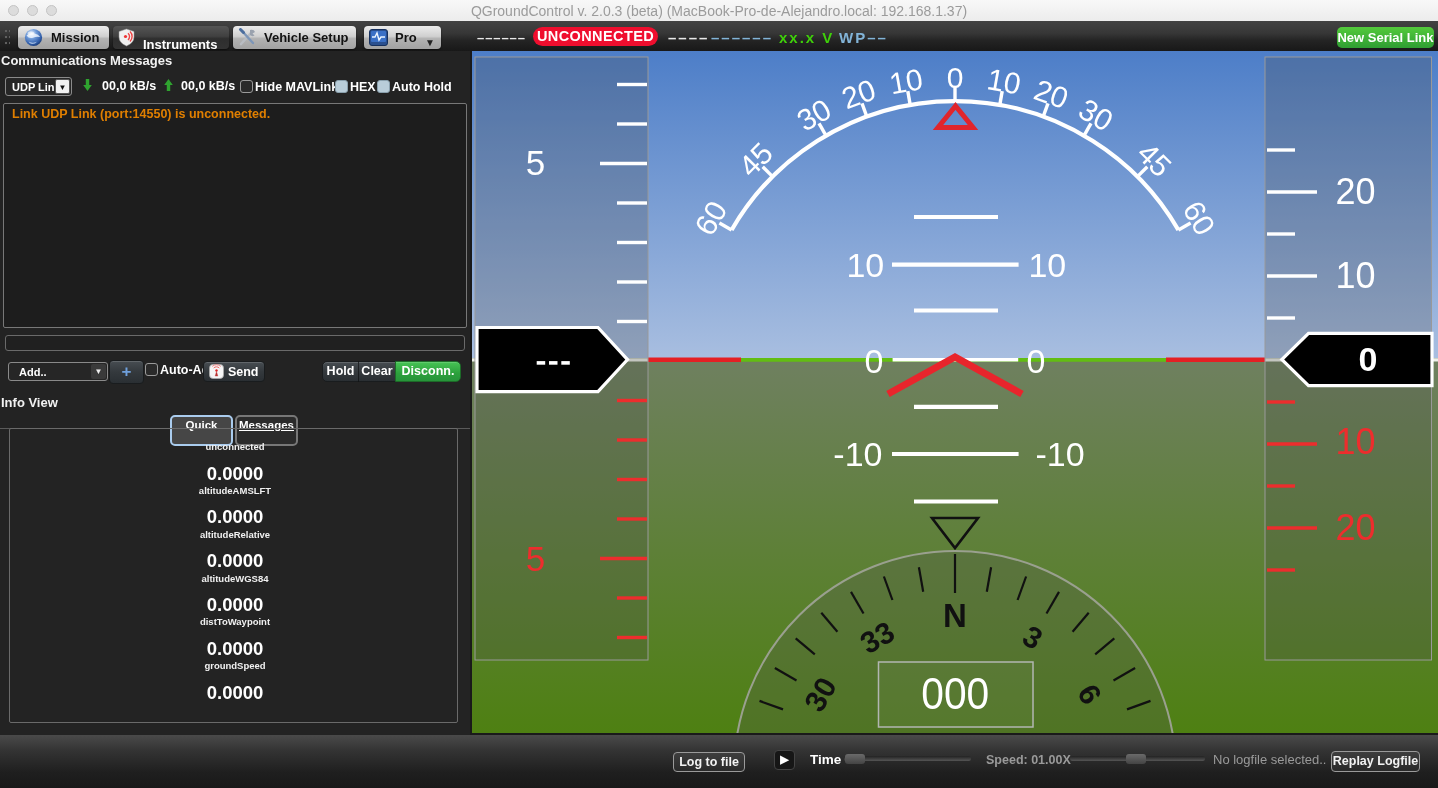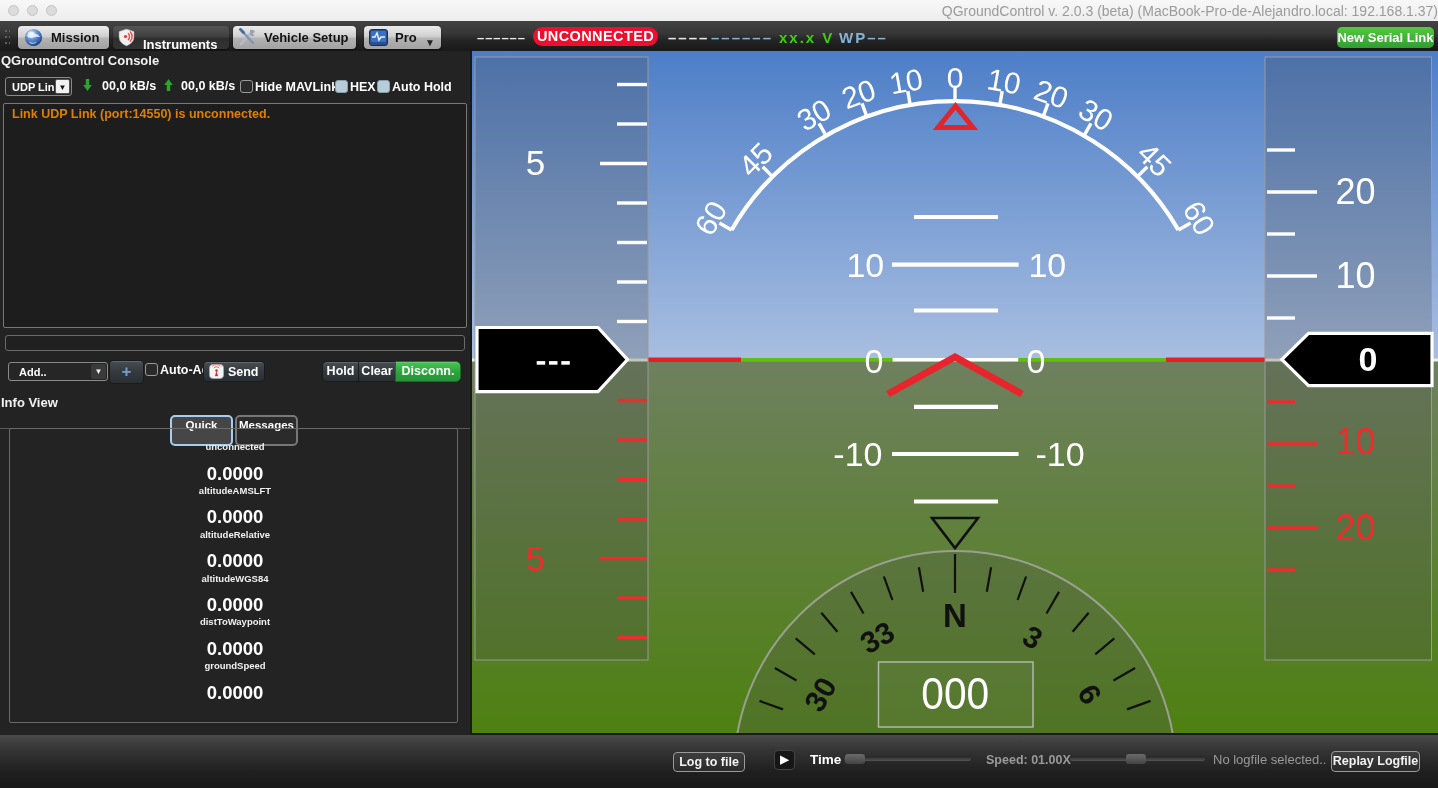--- a/index.html
+++ b/index.html
@@ -1,20 +1,20 @@
 <!DOCTYPE html>
 <html><head>
 <meta charset="utf-8">
 <style>
 * { margin:0; padding:0; box-sizing:border-box; }
 html,body { width:1438px; height:788px; overflow:hidden; background:#1a1a1a; font-family:"Liberation Sans", sans-serif; }
 #app { position:relative; width:1438px; height:788px; }
 .titlebar { position:absolute; left:0; top:0; width:1438px; height:20.5px; background:linear-gradient(#f8f8f8,#ececec); }
 .tl-circle { position:absolute; top:4.5px; width:11px; height:11px; border-radius:50%; background:#dcdcdc; border:1px solid #c4c4c4; }
-.titletext { position:absolute; top:2.5px; width:100%; text-align:right; font-size:14px; color:#9b9b9b; }
+.titletext { position:absolute; top:2.5px; width:100%; text-align:center; font-size:14px; color:#9b9b9b; }
 .toolbar { position:absolute; left:0; top:20.5px; width:1438px; height:30.5px; background:linear-gradient(#424242 0%,#373737 40%,#242424 65%,#181818 100%); }
 .tbtab { position:absolute; top:5px; height:23px; border-radius:4px; font-size:13px; font-weight:bold; display:flex; align-items:center; white-space:nowrap; }
 .tbtab.light { background:linear-gradient(#ebebeb 0%, #d0d0d0 45%, #b2b2b2 55%, #a2a2a2 100%); color:#111; box-shadow:0 1px 2px rgba(0,0,0,0.5); }
 .tbtab.dark { background:linear-gradient(#555 0%, #404040 45%, #2e2e2e 55%, #333 100%); color:#fff; box-shadow:0 1px 2px rgba(0,0,0,0.5); }
 .handledots { position:absolute; left:4px; top:7px; width:6px; height:18px; background-image:radial-gradient(circle, #606060 1px, transparent 1.6px); background-size:4px 6px; }
 .statustxt { position:absolute; top:8px; font-size:15px; font-weight:bold; letter-spacing:2px; }
 .pill { position:absolute; left:533px; top:6.5px; width:125px; height:19px; background:#ef0e2e; border-radius:9.5px; color:#fff; font-size:14.5px; font-weight:bold; text-align:center; line-height:19px; letter-spacing:0.4px; }
 .nsl { position:absolute; right:4px; top:6px; width:97px; white-space:nowrap; height:21px; border-radius:5px; background:linear-gradient(#53ca3b,#2f9e33); color:#fff; font-size:13px; font-weight:bold; text-align:center; line-height:21px; }
 .leftpanel { position:absolute; left:0; top:51px; width:470px; height:684px; background:#232323; color:#fff; }
 .secttitle { position:absolute; left:1px; font-size:13px; font-weight:bold; color:#f2f2f2; }
@@ -95,21 +95,21 @@
     </div>
     <div class="statustxt" style="left:477px; color:#e8e8e8; font-size:13px; letter-spacing:0.9px; top:9px;">––––––</div>
     <div class="pill">UNCONNECTED</div>
     <div class="statustxt" style="left:668px; color:#e8e8e8;">––––</div>
     <div class="statustxt" style="left:711px; color:#82b4d8;">––––––</div>
     <div class="statustxt" style="left:779px; color:#3fd00a;">xx.x V</div>
     <div class="statustxt" style="left:839px; color:#82b4d8;">WP––</div>
     <div class="nsl">New Serial Link</div>
   </div>
   <div class="leftpanel">
-    <div class="secttitle" style="top:2px;">QGroundControl Console</div>
+    <div class="secttitle" style="top:2px;">Communications Messages</div>
     <div class="combo" style="left:5px; top:26px; width:67px;">
       <span style="position:absolute; left:6px; top:3px;">UDP Lin</span>
       <span class="cbtn">▼</span>
     </div>
     <svg style="position:absolute; left:83px; top:28px;" width="9" height="12" viewBox="0 0 10 14">
         <path d="M3 0 H7 V7 H10 L5 14 L0 7 H3 Z" fill="#2fa32f"></path>
       </svg>
     <div class="kbs" style="left:102px;">00,0 kB/s</div>
     <svg style="position:absolute; left:164px; top:28px;" width="9" height="12" viewBox="0 0 10 14">
         <path d="M3 14 H7 V7 H10 L5 0 L0 7 H3 Z" fill="#2fa32f"></path>
@@ -138,21 +138,21 @@
           <path d="M7.5 7.5 L6.2 12 H8.8 Z" fill="#b33" stroke="#b33" stroke-width="0.4"></path>
           <path d="M4.7 4 A3.9 3.9 0 0 1 10.3 4" fill="none" stroke="#e66" stroke-width="1"></path>
           <path d="M3.2 2.4 A6.5 6.5 0 0 1 11.8 2.4" fill="none" stroke="#e88" stroke-width="1"></path>
         </svg> Send</div>
     <div class="btn" style="left:322px; top:310px; width:37px; line-height:19px; border-radius:5px 0 0 5px;">Hold</div>
     <div class="btn" style="left:358px; top:310px; width:38px; line-height:19px; border-radius:0; border-left:1px solid rgba(0,0,0,0.5);">Clear</div>
     <div class="btn green" style="left:395px; top:310px; width:66px; line-height:19px; border-radius:0 5px 5px 0;">Disconn.</div>
     <div class="secttitle" style="top:344px;">Info View</div>
     <div style="position:absolute; left:0; top:377px; width:470px; height:0; border-top:1px solid #5a5a5a;"></div>
     <div class="tabbtn" style="left:170px; width:63px; background:#464646; border:2px solid #aaccee;">Quick</div>
-    <div class="tabbtn" style="left:235px; width:63px; background:#2b2b2b; border:2px solid #777;">Messages</div>
+    <div class="tabbtn" style="left:235px; width:63px; background:#2b2b2b; border:2px solid #777;text-decoration:underline;">Messages</div>
     <div class="infobox"></div>
     <div class="ivlabel" style="top:390.2px;">unconnected</div>
     <div class="ivvalue" style="top:411.5px;">0.0000</div>
     <div class="ivlabel" style="top:434.0px;">altitudeAMSLFT</div>
     <div class="ivvalue" style="top:455.3px;">0.0000</div>
     <div class="ivlabel" style="top:477.8px;">altitudeRelative</div>
     <div class="ivvalue" style="top:499.1px;">0.0000</div>
     <div class="ivlabel" style="top:521.6px;">altitudeWGS84</div>
     <div class="ivvalue" style="top:542.9px;">0.0000</div>
     <div class="ivlabel" style="top:565.4px;">distToWaypoint</div>

